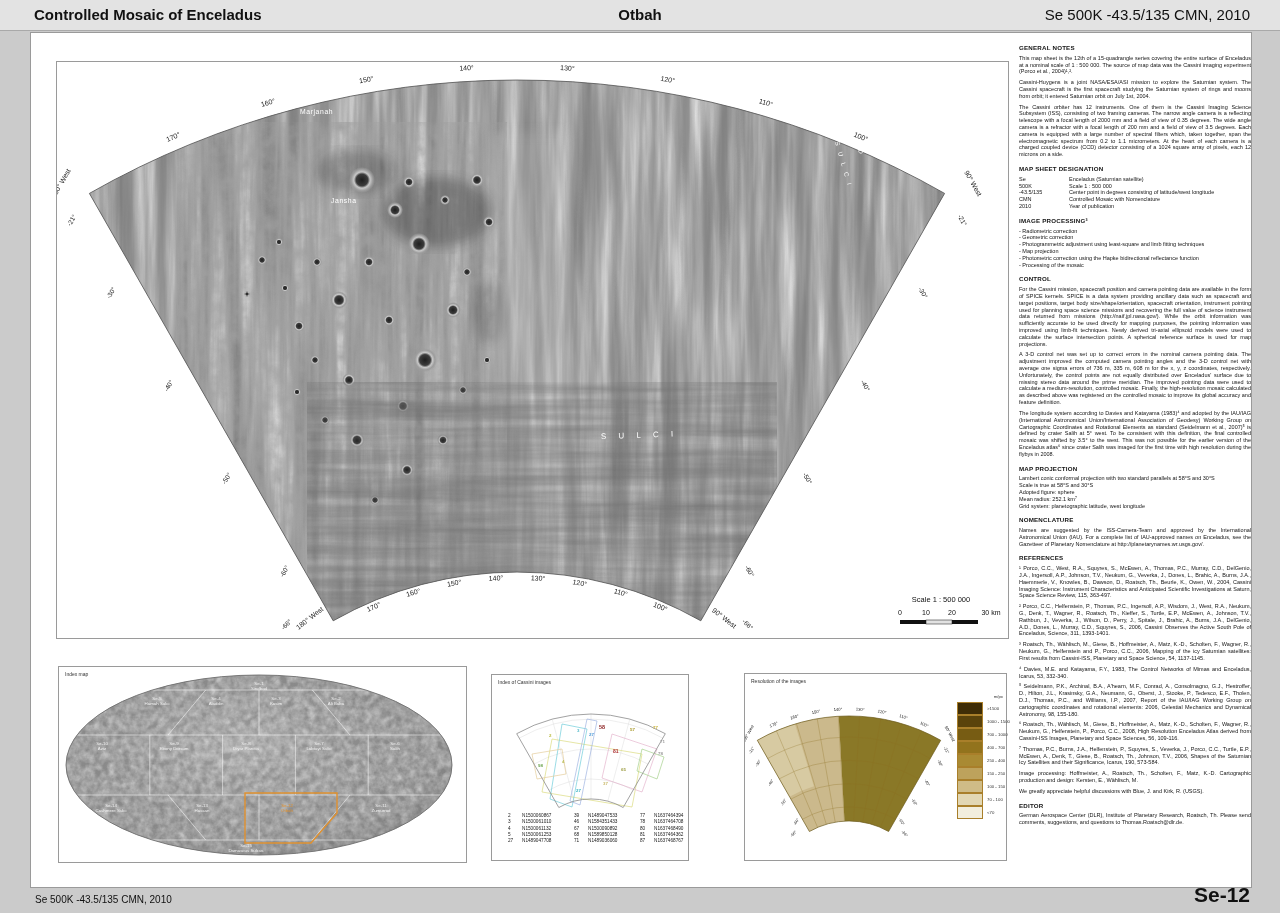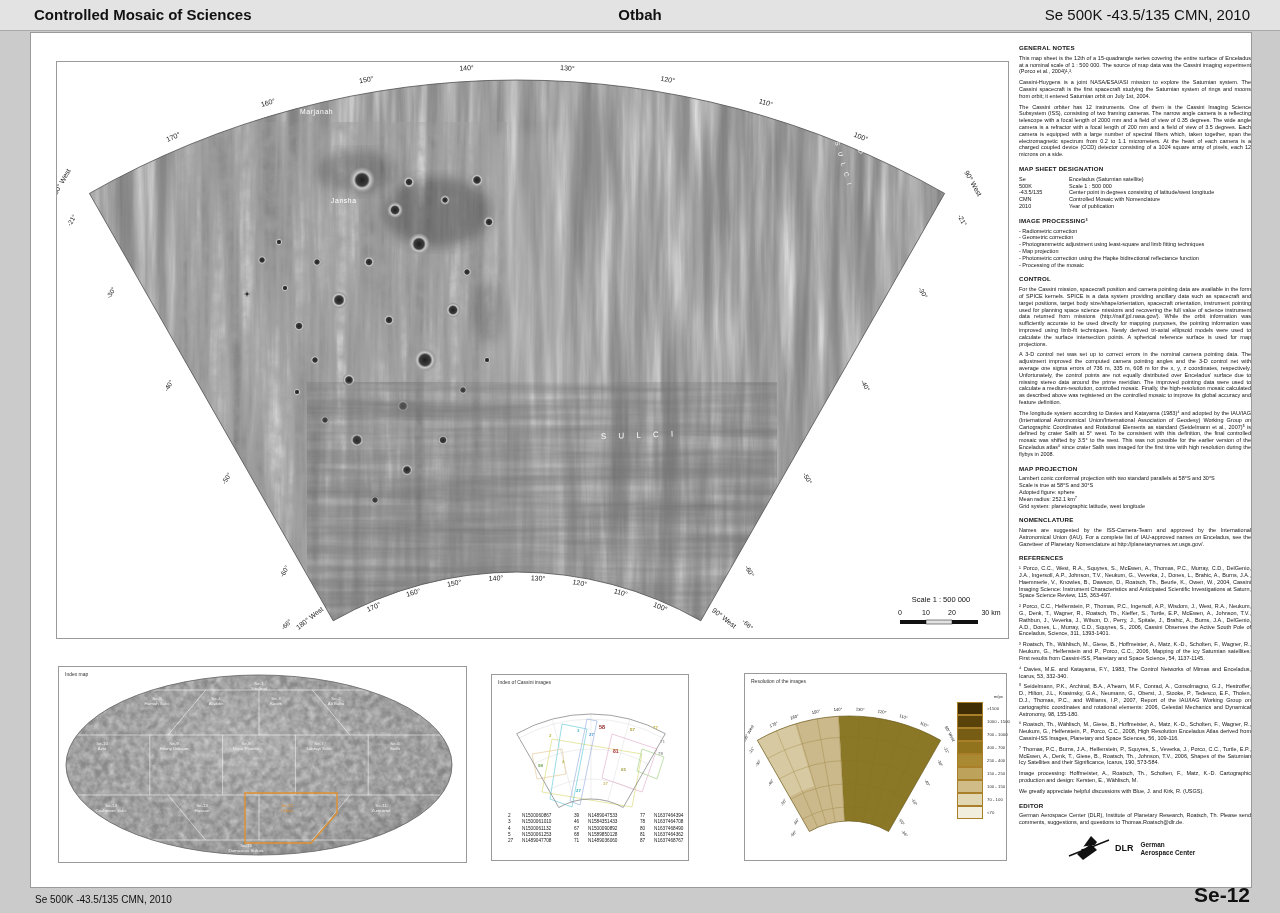--- a/index.html
+++ b/index.html
@@ -41,21 +41,21 @@
   .dlr{margin-top:8px;margin-left:48px;display:flex;align-items:center;}
   .dlr .nm{font-size:6.4px;font-weight:bold;line-height:1.25;margin-left:7px;}
   
   .ftr-l{position:absolute;left:35px;top:894px;font-size:10px;}
   .ftr-r{position:absolute;right:30px;top:883px;font-size:21px;font-weight:bold;}
 </style>
 </head>
 <body>
 
 <div class="hdr">
-  <span class="l">Controlled Mosaic of Sciences</span>
+  <span class="l">Controlled Mosaic of Enceladus</span>
   <span class="c">Otbah</span>
   <span class="r">Se 500K -43.5/135 CMN, 2010</span>
 </div>
 
 <div class="sheet">
 
   <div class="panel" id="mainmap-box">
     <svg id="svg-mainmap" width="951" height="576" viewBox="0 0 951 576">
       <defs>
         <clipPath id="fanClip">
@@ -566,30 +566,17 @@
     <div>
         <p>Image processing: Hoffmeister, A., Roatsch, Th., Scholten, F., Matz, K.-D. Cartographic production and design: Kersten, E., Wählisch, M.</p>
         <p>We greatly appreciate helpful discussions with Blue, J. and Kirk, R. (USGS).</p>
       </div>
 
     <h4>EDITOR</h4>
     <div>
         <p>German Aerospace Center (DLR), Institute of Planetary Research, Roatsch, Th. Please send comments, suggestions, and questions to Thomas.Roatsch@dlr.de.</p>
       </div>
 
-    <div class="dlr">
-      <svg width="46" height="30" viewBox="0 0 46 30">
-        <polygon points="14,16 24,2 30,8 20,22" fill="#111"></polygon>
-        <polygon points="6,14 34,10 36,12 8,16" fill="#fff"></polygon>
-        <polygon points="2,18 16,8 22,14 8,24" fill="#111" transform="translate(8,2)"></polygon>
-        <line x1="2" y1="22" x2="42" y2="6" stroke="#111" stroke-width="1.4"></line>
-      </svg>
-      <span style="font-weight:bold;font-size:9px;margin-left:2px;">DLR</span>
-      <span class="nm">
-        <span>German</span><br>
-        <span>Aerospace Center</span>
-      </span>
-    </div>
   </div>
 </div>
 
 <span class="ftr-l">Se 500K -43.5/135 CMN, 2010</span>
 <span class="ftr-r">Se-12</span>
 
 </body></html>

